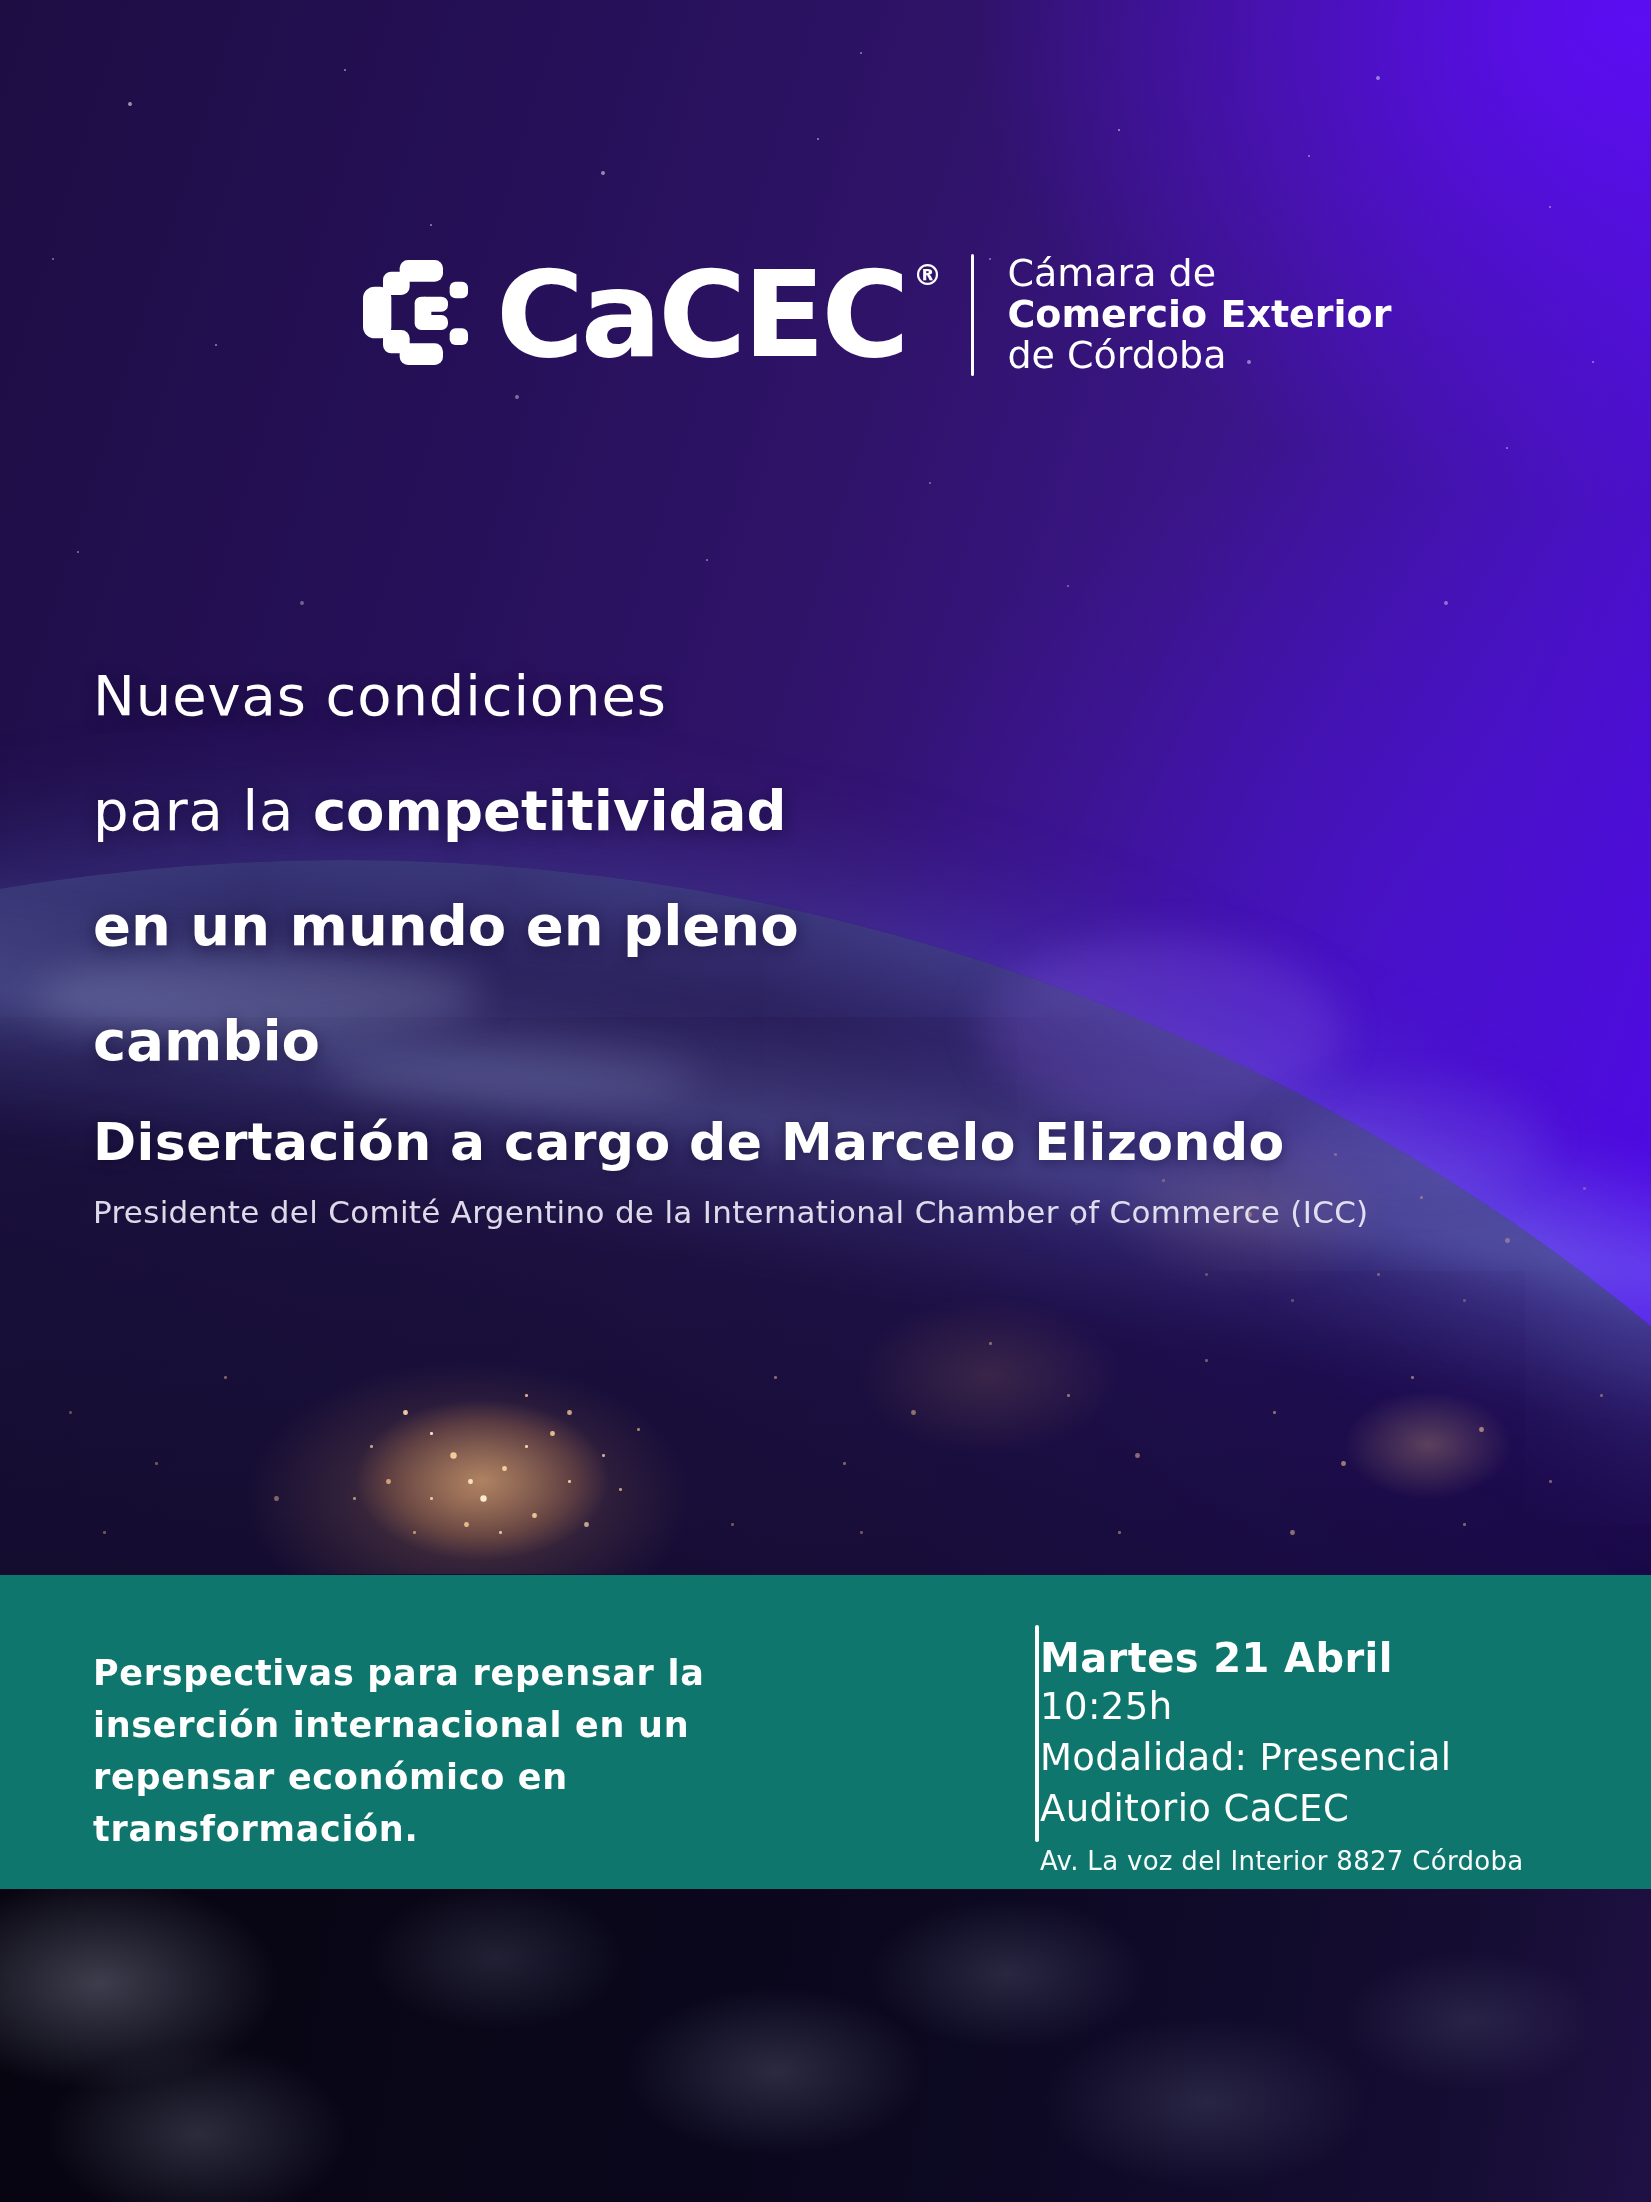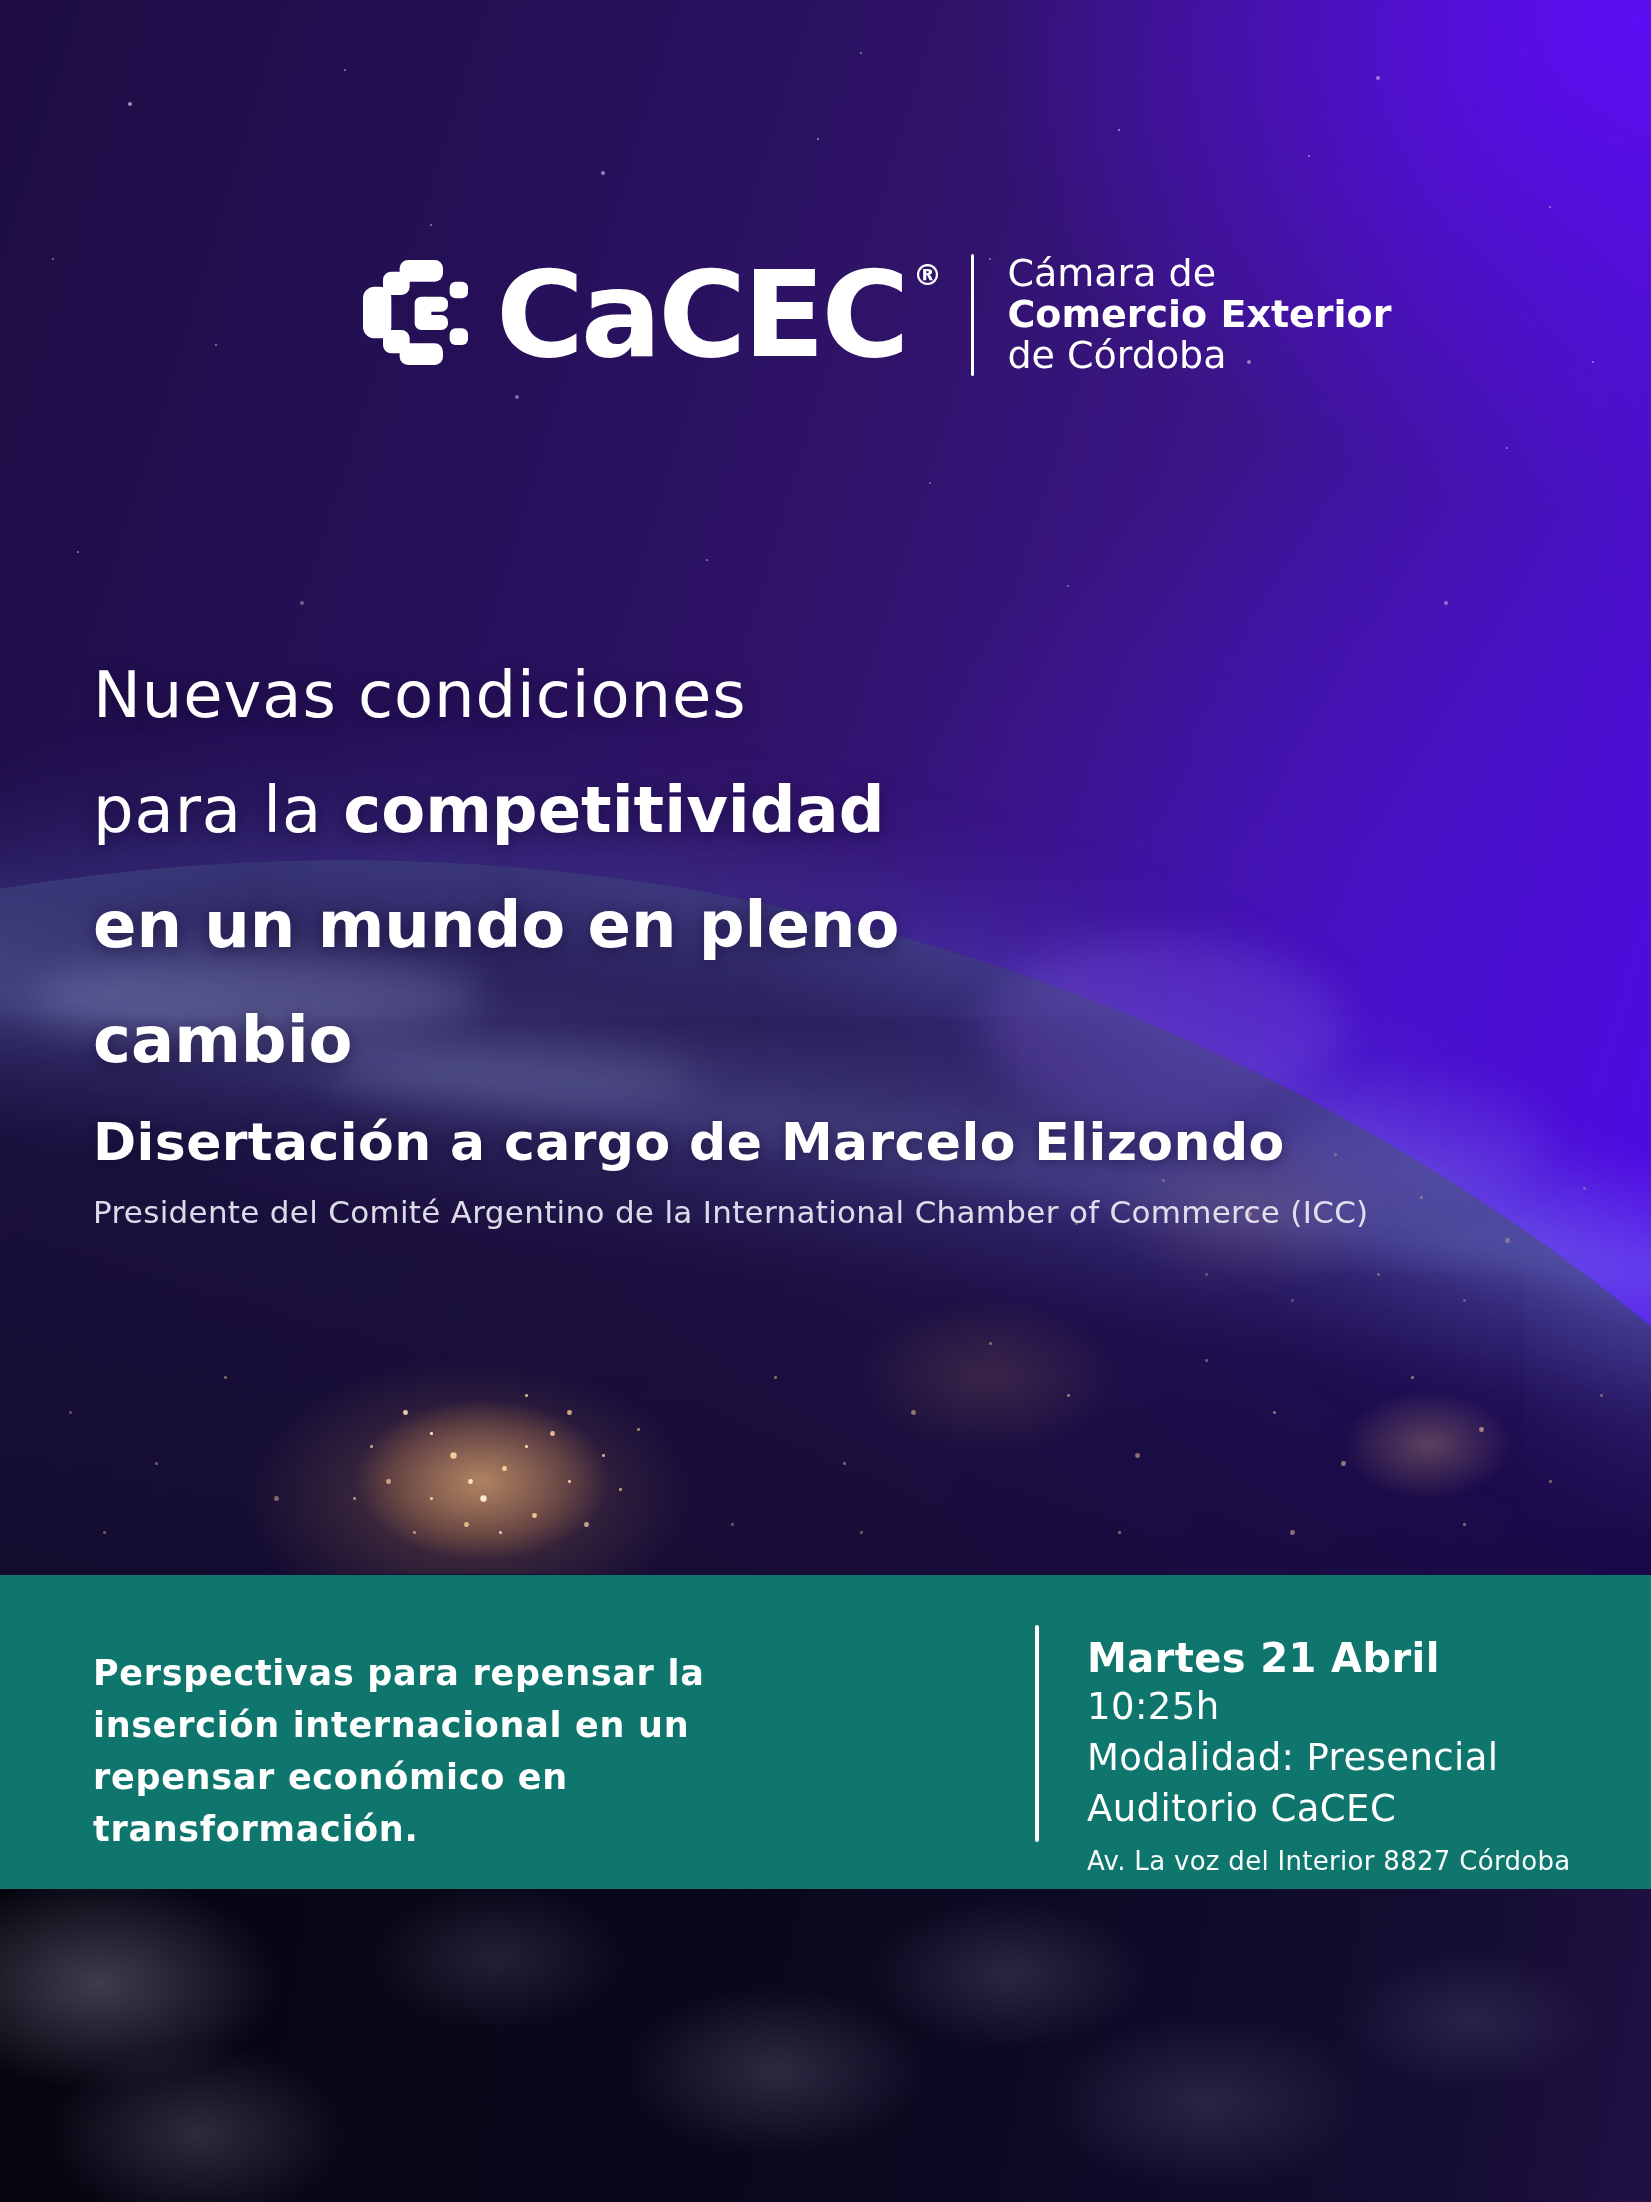--- a/index.html
+++ b/index.html
@@ -119,21 +119,21 @@
     font-size:29px;font-weight:700;align-self:flex-start;margin:6.9px 0 0 6.9px;letter-spacing:0;
   }
   .logo-divider{
     width:3.4px;height:122px;background:#fff;border-radius:1.7px;margin:0 33px 0 29px;flex:0 0 auto;
   }
   .tagline{font-size:38px;line-height:41px;font-weight:400;}
   .tagline .bold{font-weight:700;}
   
   .headline{
     position:absolute;z-index:5;left:93px;top:638px;
-    font-size:64px;line-height:115px;letter-spacing:0.9px;font-weight:400;
+    font-size:56px;line-height:115px;letter-spacing:0.9px;font-weight:400;
     text-shadow:0 2.6px 15.5px rgba(10,5,30,.45);
   }
   .headline .bold{font-weight:700;letter-spacing:0;}
   
   .speaker-title{
     position:absolute;z-index:5;left:93px;top:1112px;
     font-size:52px;font-weight:700;letter-spacing:0.4px;
     text-shadow:0 1.7px 12px rgba(10,5,30,.4);
   }
   .speaker-credentials{
@@ -146,21 +146,21 @@
     background:#0f766e;
   }
   .band-desc{
     position:absolute;left:93px;top:72px;
     font-size:35px;line-height:52px;font-weight:600;letter-spacing:0.7px;
   }
   .band-divider{
     position:absolute;left:1035px;top:50px;width:4.3px;height:217px;
     background:#fff;border-radius:2.6px;
   }
-  .band-right{position:absolute;left:1087px;top:60px;}
+  .band-right{position:absolute;left:1040px;top:60px;}
   .band-date{font-size:40px;font-weight:700;line-height:46px;letter-spacing:0.4px;}
   .band-item{font-size:37px;font-weight:400;line-height:51px;letter-spacing:0.4px;}
   .band-address{font-size:26px;font-weight:400;margin-top:12px;letter-spacing:0.3px;color:rgba(255,255,255,.97);}
 </style>
 </head>
 <body>
 
 <div class="poster">
 
   <div class="bg-space"></div>

